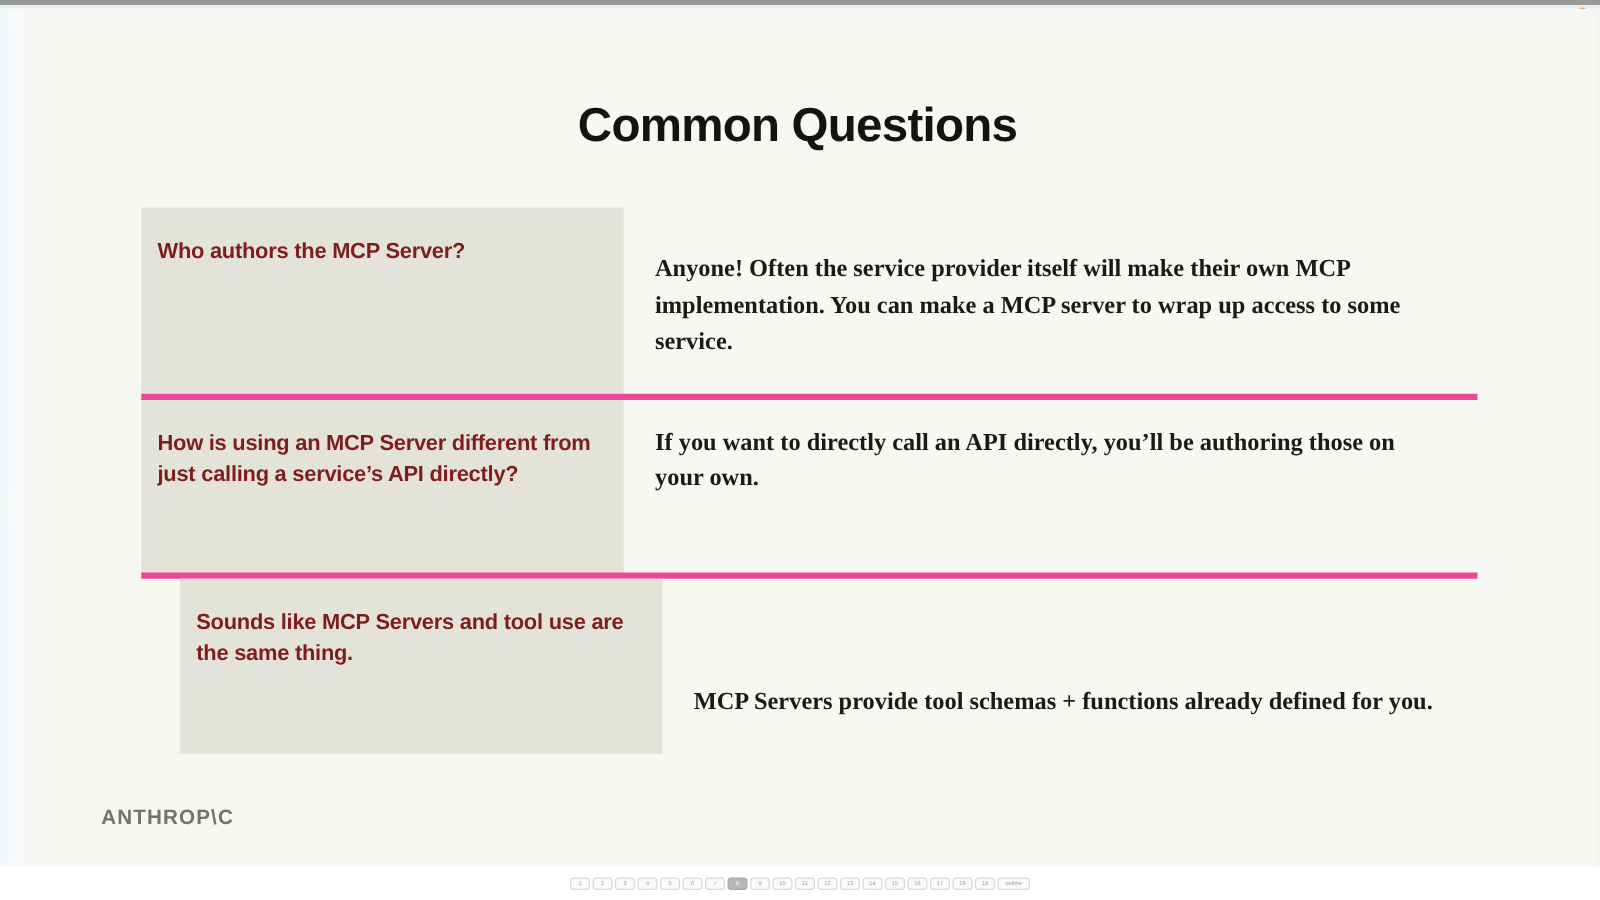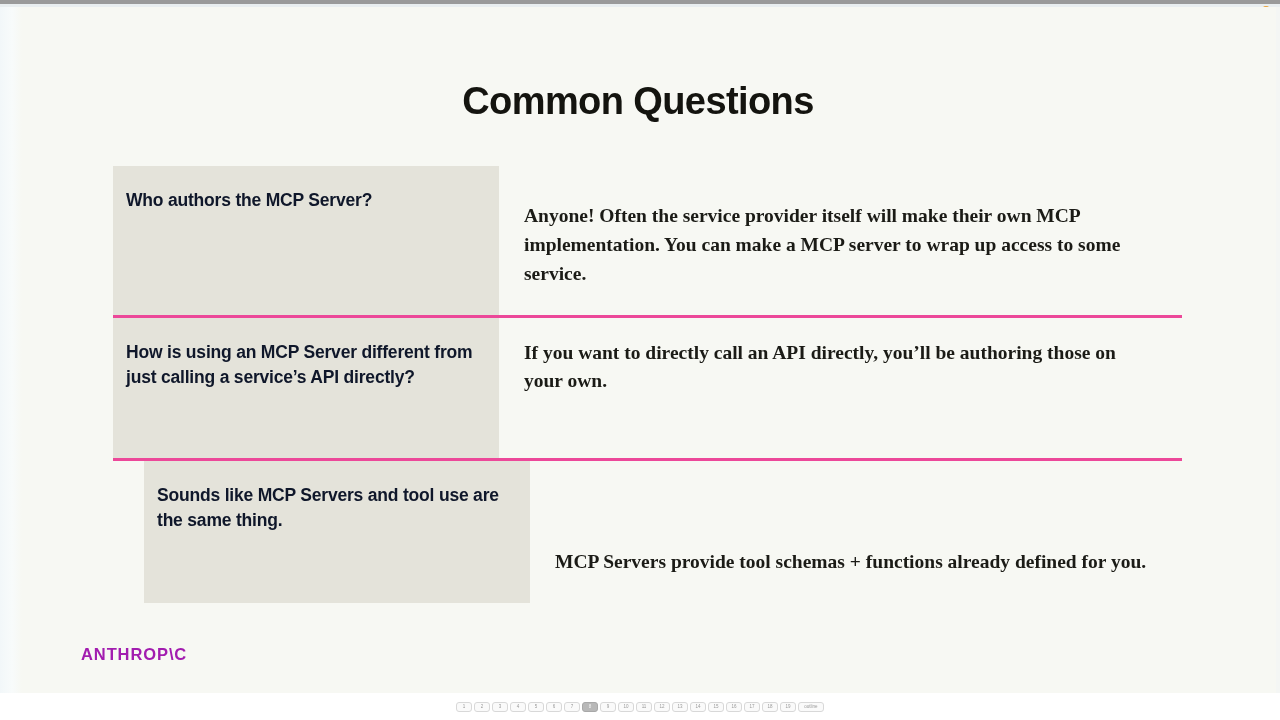--- a/index.html
+++ b/index.html
@@ -85,36 +85,36 @@
     position: absolute;
     left: 91px;
     top: 159px;
     width: 1069px;
   }
 
   .qa-row {
     position: relative;
     display: flex;
     align-items: stretch;
-    border-top: 3px solid #ec4899;
+    border-top: 5px solid #ec4899;
   }
   .qa-row:first-child { border-top: none; }
 
   .qa-q {
     width: 386px;
     flex: 0 0 386px;
     background: #e4e3da;
     padding: 22px 26px 20px 13px;
   }
   .qa-q-inner {
     font-size: 17.5px;
     font-weight: 700;
     line-height: 1.45;
     letter-spacing: -0.2px;
-    color: #0f172a;
+    color: #7f1d1d;
     font-family: "Liberation Sans", sans-serif;
   }
 
   .qa-a {
     flex: 1 1 auto;
     padding: 30px 28px 26px 25px;
     display: flex;
     flex-direction: column;
     justify-content: center;
     font-weight: bold;
@@ -137,21 +137,21 @@
   .row-h3 .qa-a { justify-content: flex-end; padding-top: 43px; }
 
   
   .brand {
     position: absolute;
     left: 59px;
     top: 638px;
     font-size: 16.5px;
     font-weight: 700;
     letter-spacing: 0.9px;
-    color: #a21caf;
+    color: #737373;
     font-family: "Liberation Sans", sans-serif;
   }
 
   
   .slide-strip {
     position: absolute;
     left: 0;
     bottom: 0;
     width: 1280px;
     height: 27px;

